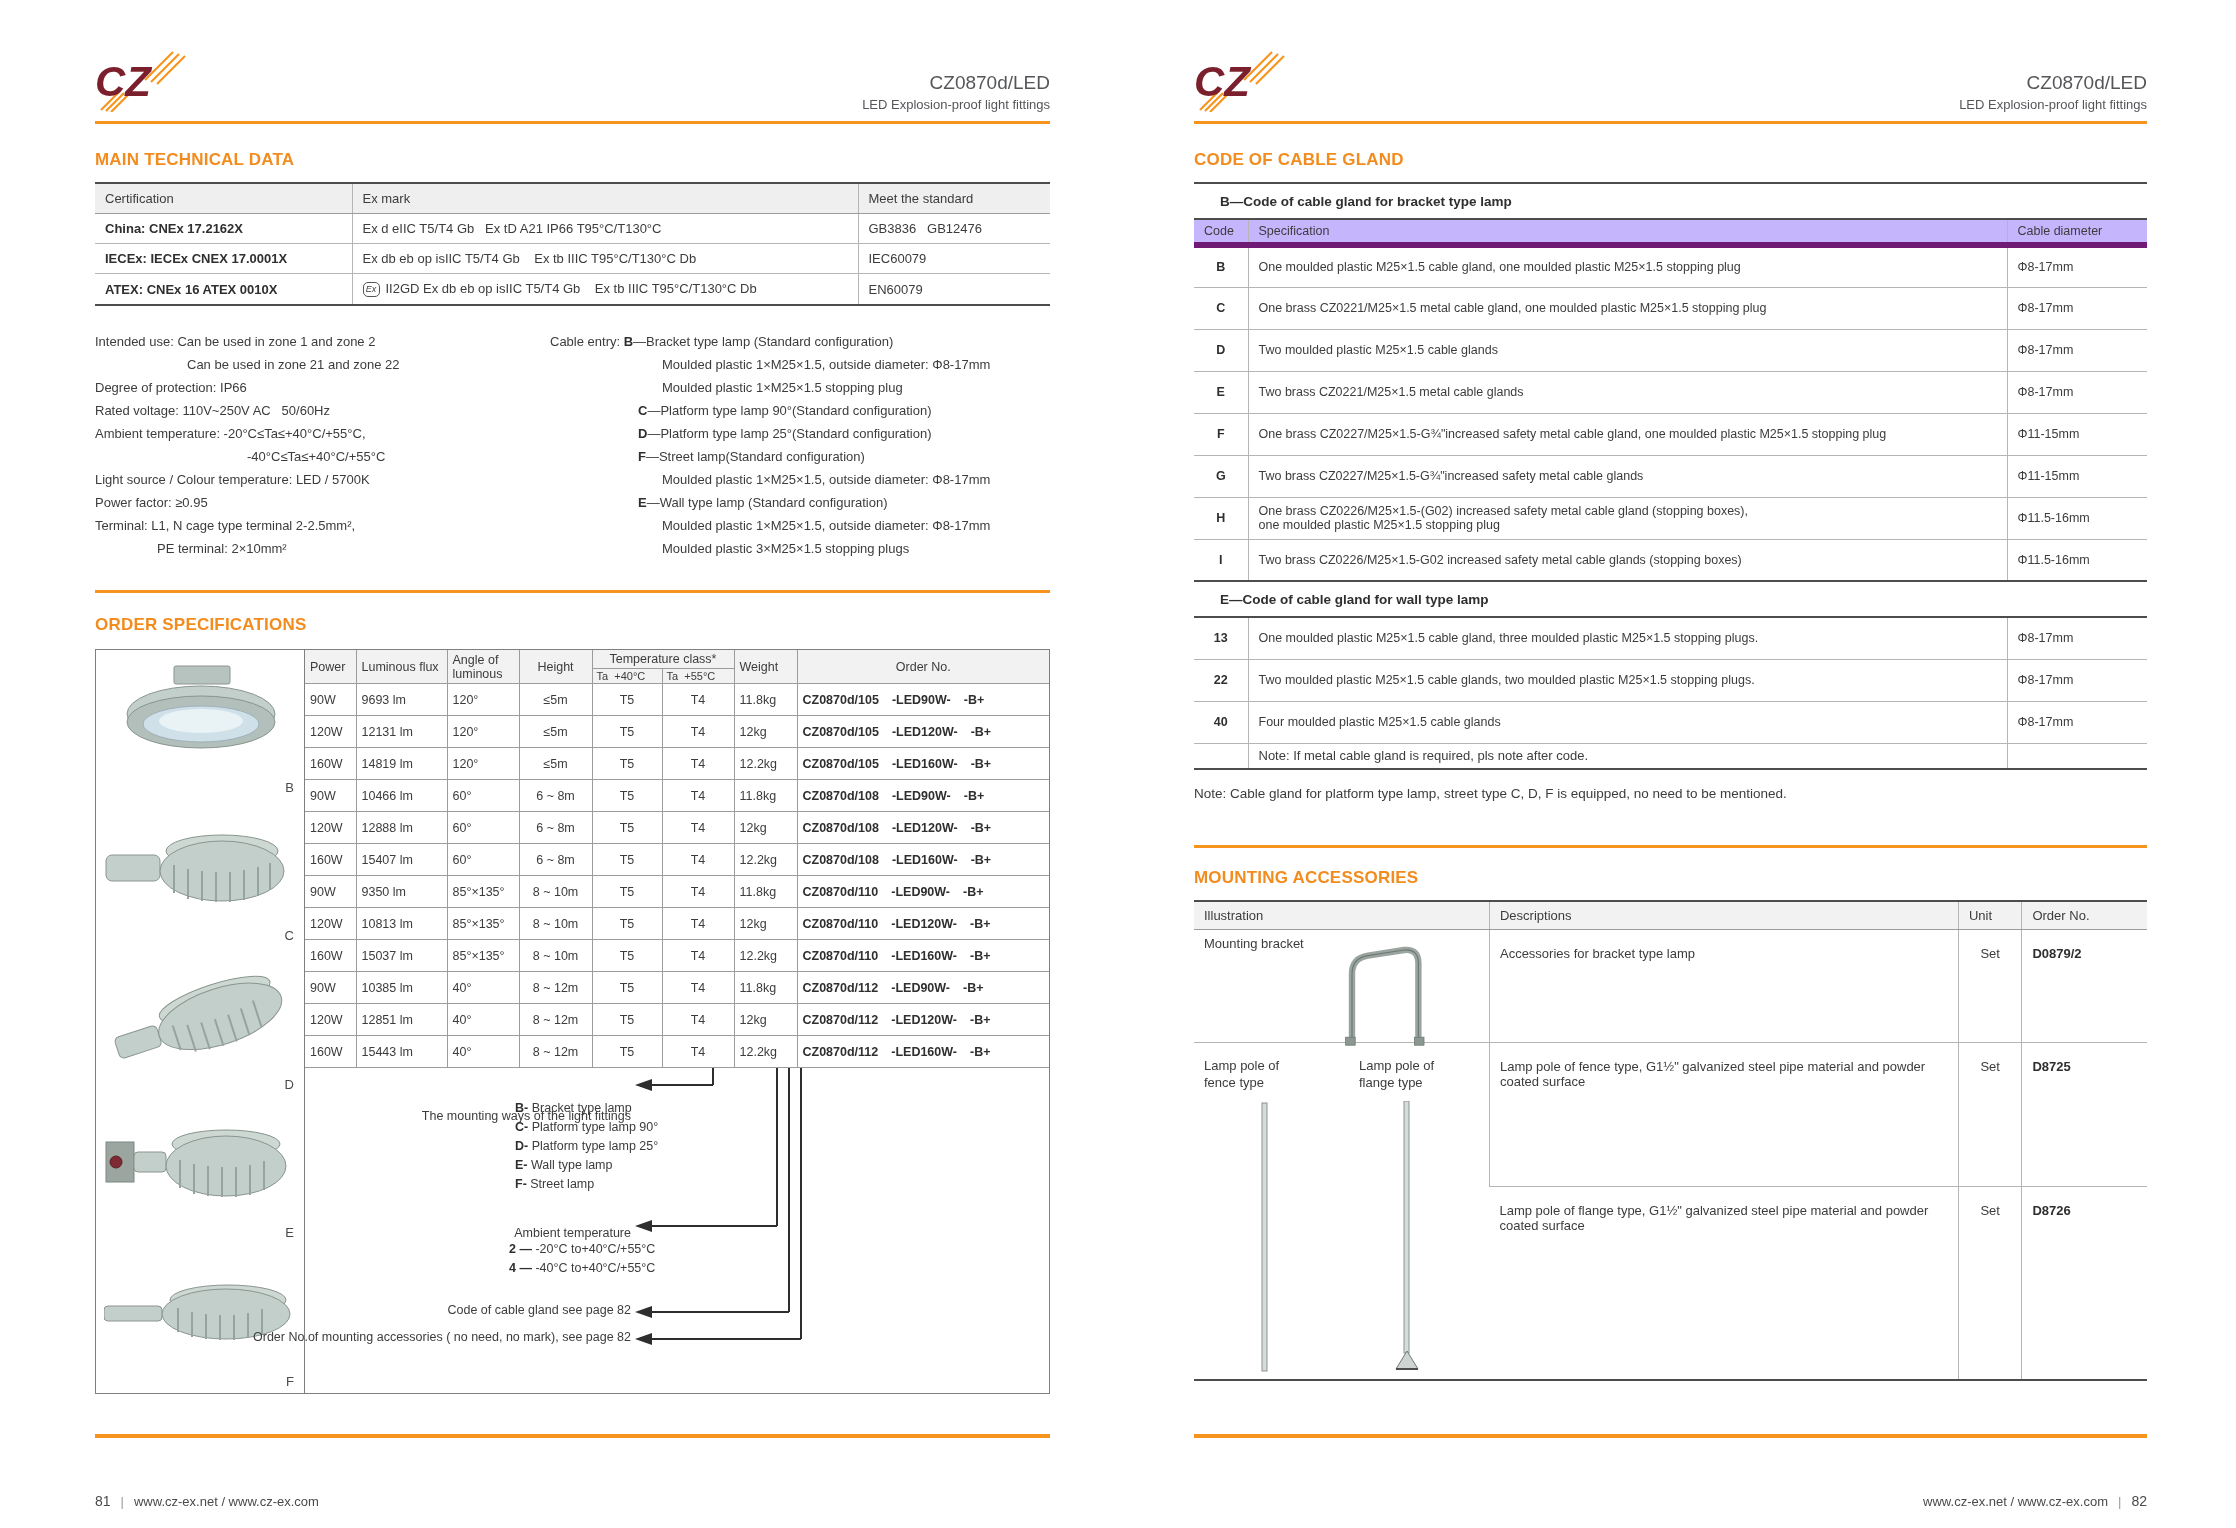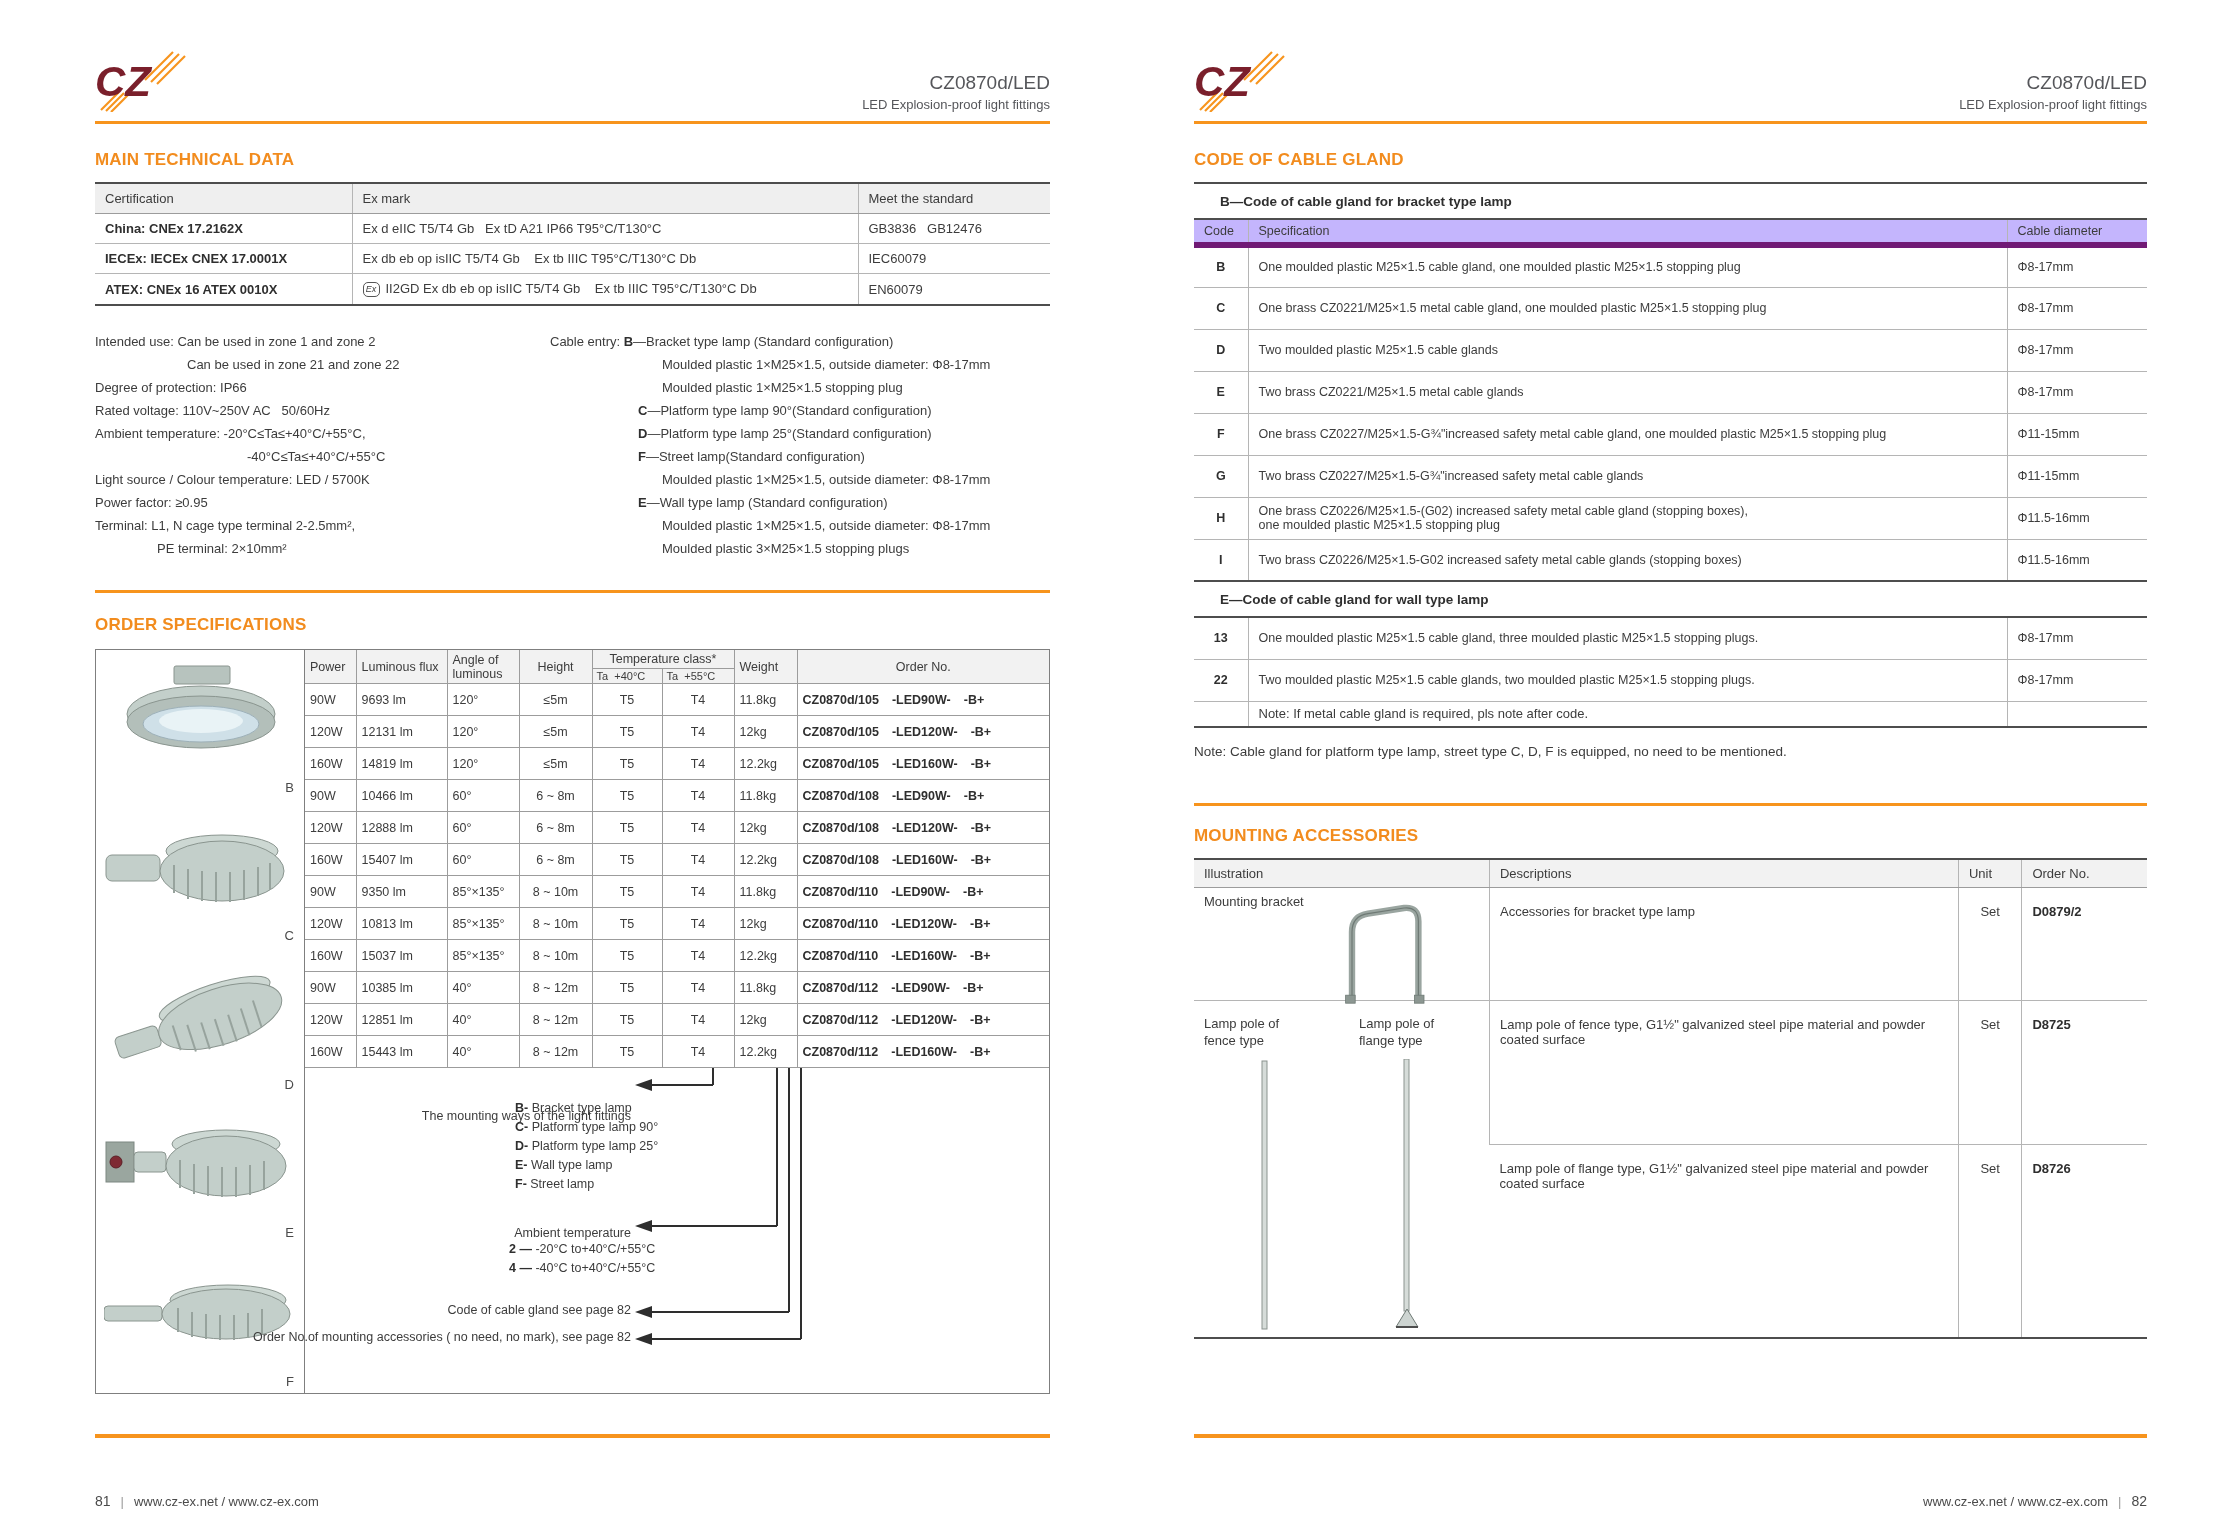--- a/index.html
+++ b/index.html
@@ -613,20 +613,27 @@
               <td class="code vborder">13</td>
               <td class="vborder">
                 <div>One moulded plastic M25×1.5 cable gland, three moulded plastic M25×1.5 stopping plugs.</div>
               </td>
               <td>Φ8-17mm</td>
             </tr>
             <tr>
               <td class="code vborder">22</td>
               <td class="vborder">
                 <div>Two moulded plastic M25×1.5 cable glands, two moulded plastic M25×1.5 stopping plugs.</div>
+              </td>
+              <td>Φ8-17mm</td>
+            </tr>
+            <tr>
+              <td class="code vborder">40</td>
+              <td class="vborder">
+                <div>Four moulded plastic M25×1.5 cable glands</div>
               </td>
               <td>Φ8-17mm</td>
             </tr>
             <tr class="note-row">
               <td class="vborder"></td>
               <td class="vborder">Note: If metal cable gland is required, pls note after code.</td>
               <td></td>
             </tr>
           </tbody>
       </table>

